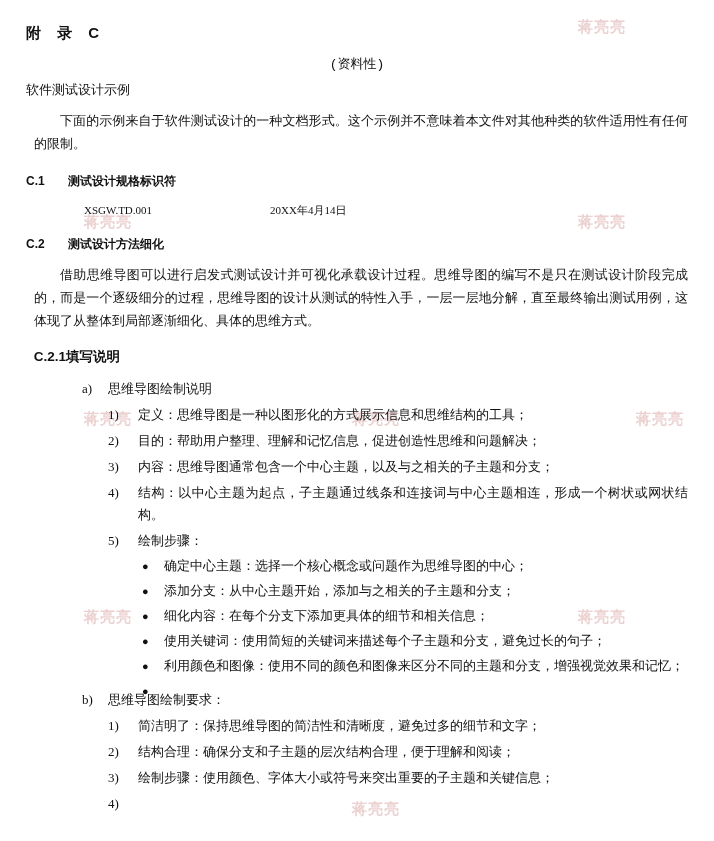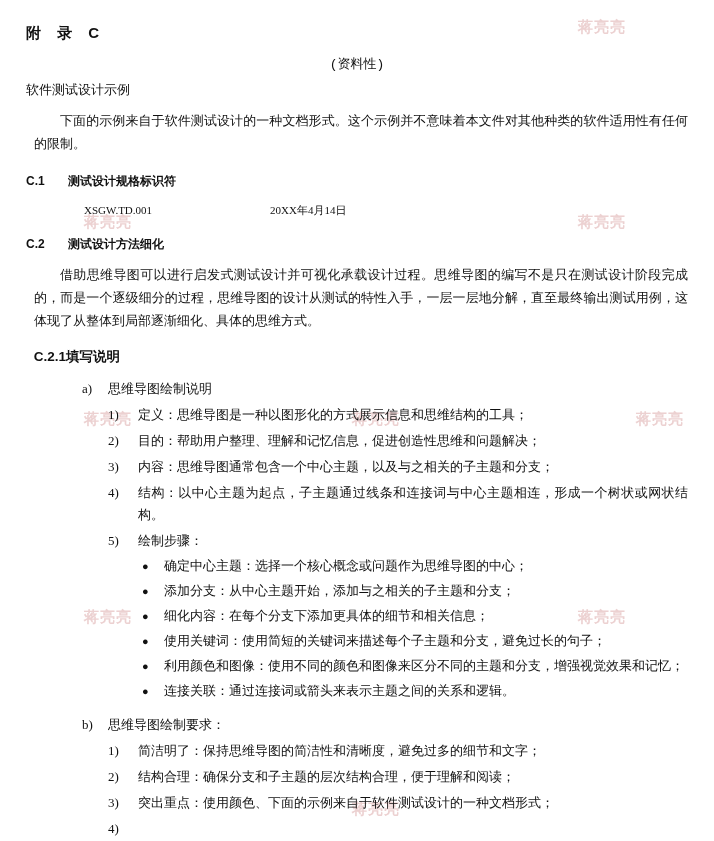--- a/index.html
+++ b/index.html
@@ -189,33 +189,33 @@
   <div class="lvl-bullet">
     <span class="dot">●</span><span>细化内容：在每个分支下添加更具体的细节和相关信息；</span>
   </div>
   <div class="lvl-bullet">
     <span class="dot">●</span><span>使用关键词：使用简短的关键词来描述每个子主题和分支，避免过长的句子；</span>
   </div>
   <div class="lvl-bullet">
     <span class="dot">●</span><span>利用颜色和图像：使用不同的颜色和图像来区分不同的主题和分支，增强视觉效果和记忆；</span>
   </div>
   <div class="lvl-bullet">
-    <span class="dot">●</span><span>连接关联：通过连接词或箭头来表示主题之间的关系和逻辑。</span>
+    <span class="dot">●</span>
   </div>
 
   <div class="lvl-a">
     <span class="mark">b)</span><span>思维导图绘制要求：</span>
   </div>
 
   <div class="lvl-1">
     <span class="mark">1)</span><span>简洁明了：保持思维导图的简洁性和清晰度，避免过多的细节和文字；</span>
   </div>
   <div class="lvl-1">
     <span class="mark">2)</span><span>结构合理：确保分支和子主题的层次结构合理，便于理解和阅读；</span>
   </div>
   <div class="lvl-1">
-    <span class="mark">3)</span><span>突出重点：使用颜色、下面的示例来自于软件测试设计的一种文档形式；</span>
+    <span class="mark">3)</span><span>绘制步骤：使用颜色、字体大小或符号来突出重要的子主题和关键信息；</span>
   </div>
   <div class="lvl-1">
     <span class="mark">4)</span>
   </div>
 
 </div>
 
 </body></html>

